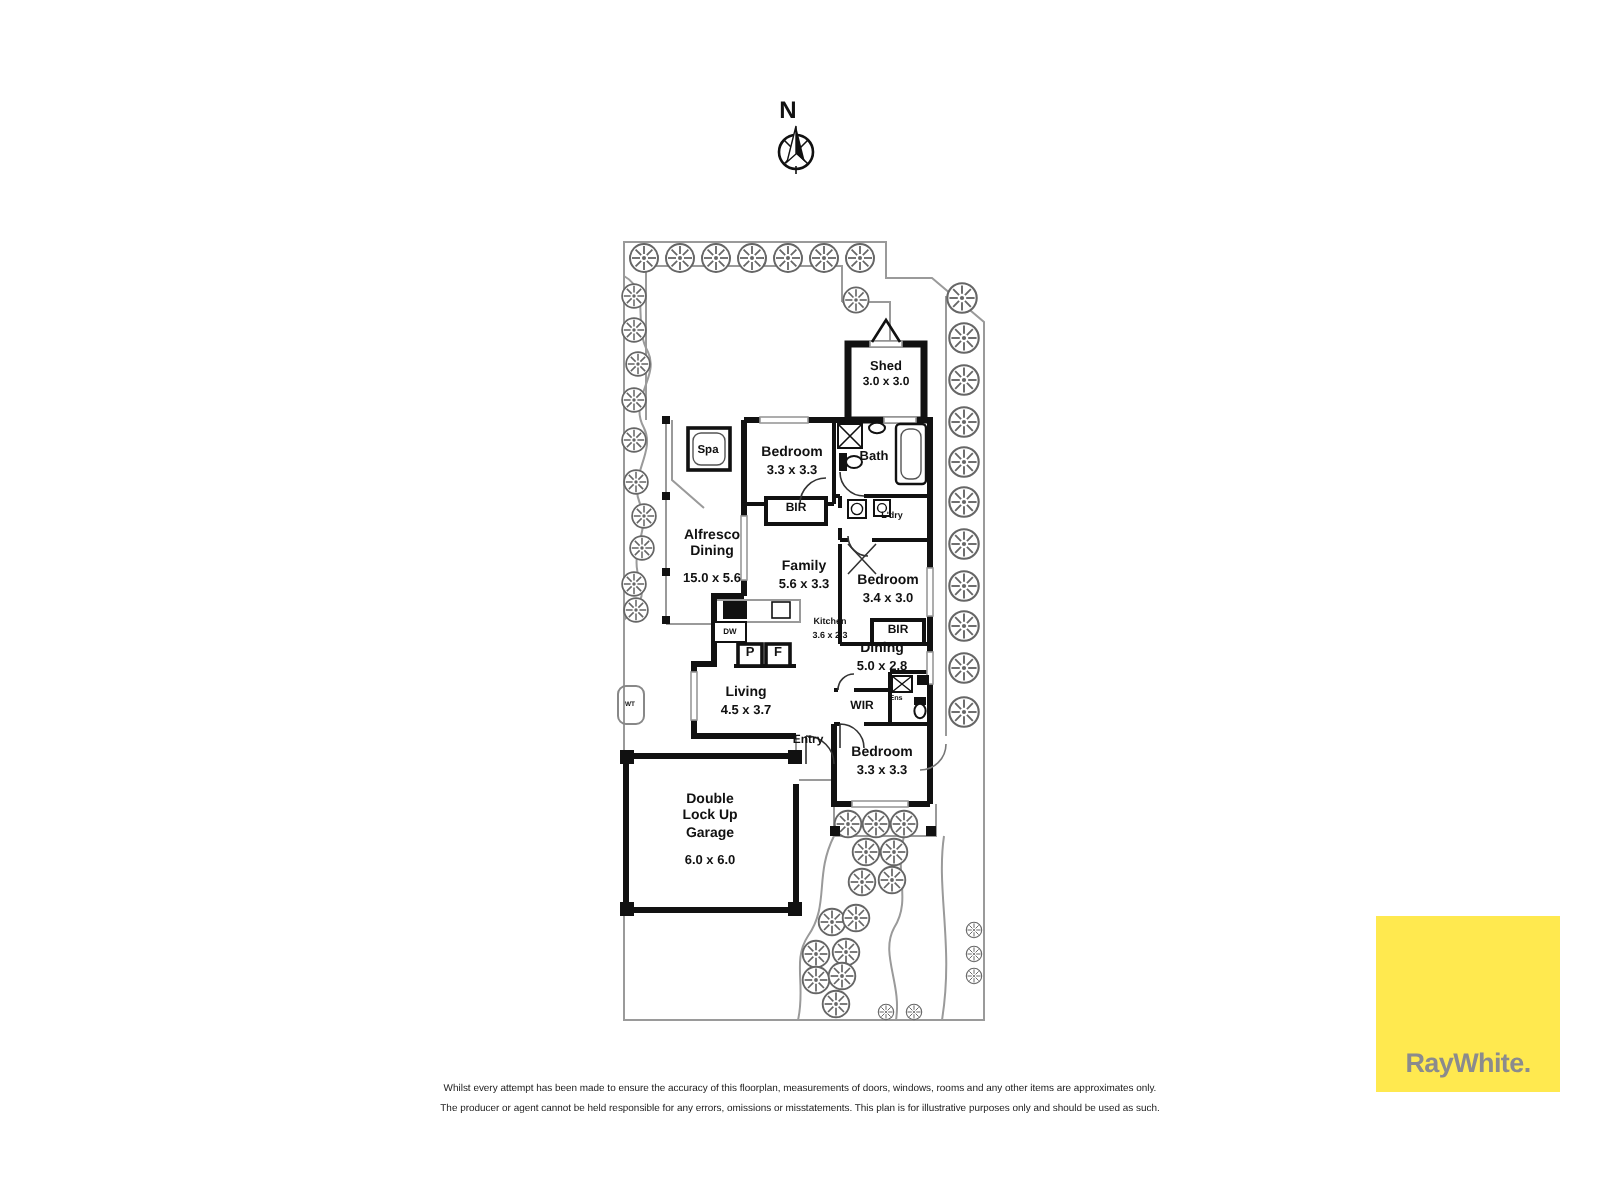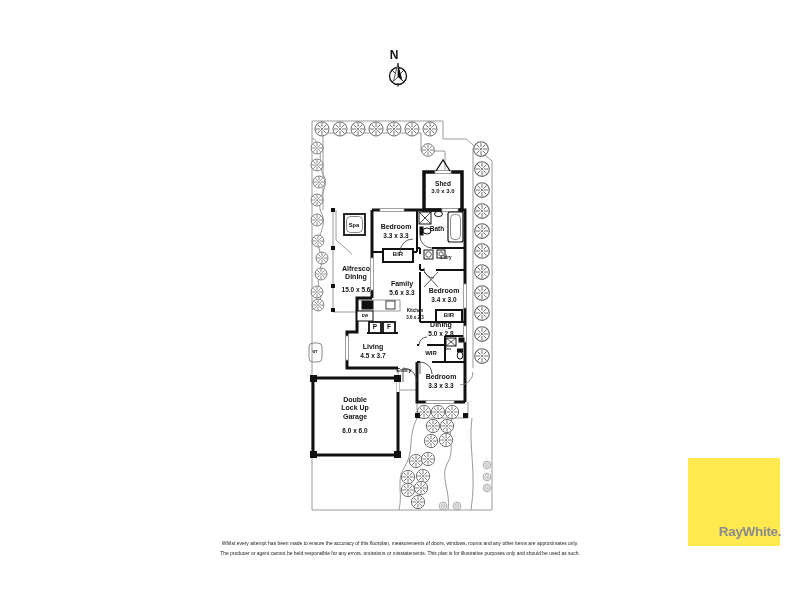--- a/index.html
+++ b/index.html
@@ -3,21 +3,21 @@
 <meta charset="utf-8">
 <style>
   html,body{margin:0;padding:0;background:#fff;}
   .canvas{position:relative;width:800px;height:600px;background:#fff;overflow:hidden;
           font-family:"Liberation Sans",sans-serif;}
   svg.plan{position:absolute;left:0;top:0;}
   .lbl{position:absolute;transform:translate(-50%,-50%);color:#111;font-weight:700;
        text-align:center;line-height:1.2;white-space:pre-line;}
   .lbl.nw{white-space:nowrap;}
   .logo{position:absolute;left:688px;top:458px;width:92px;height:88px;background:#FFE94F;}
-  .logo span{position:absolute;bottom:7px;left:16px;width:100%;text-align:center;
+  .logo span{position:absolute;bottom:7px;left:0;width:100%;text-align:center;
              color:#8B8B8D;font-weight:700;font-size:13.5px;letter-spacing:-0.3px;margin-top:20px;}
   .disclaimer{position:absolute;left:0;top:541px;width:800px;text-align:center;color:#1a1a1a;}
   .disclaimer div{font-size:8px;line-height:1.25;white-space:nowrap;
                   transform:scale(0.62);transform-origin:50% 0;}
 </style>
 </head>
 <body>
 
 <div class="canvas">
 

